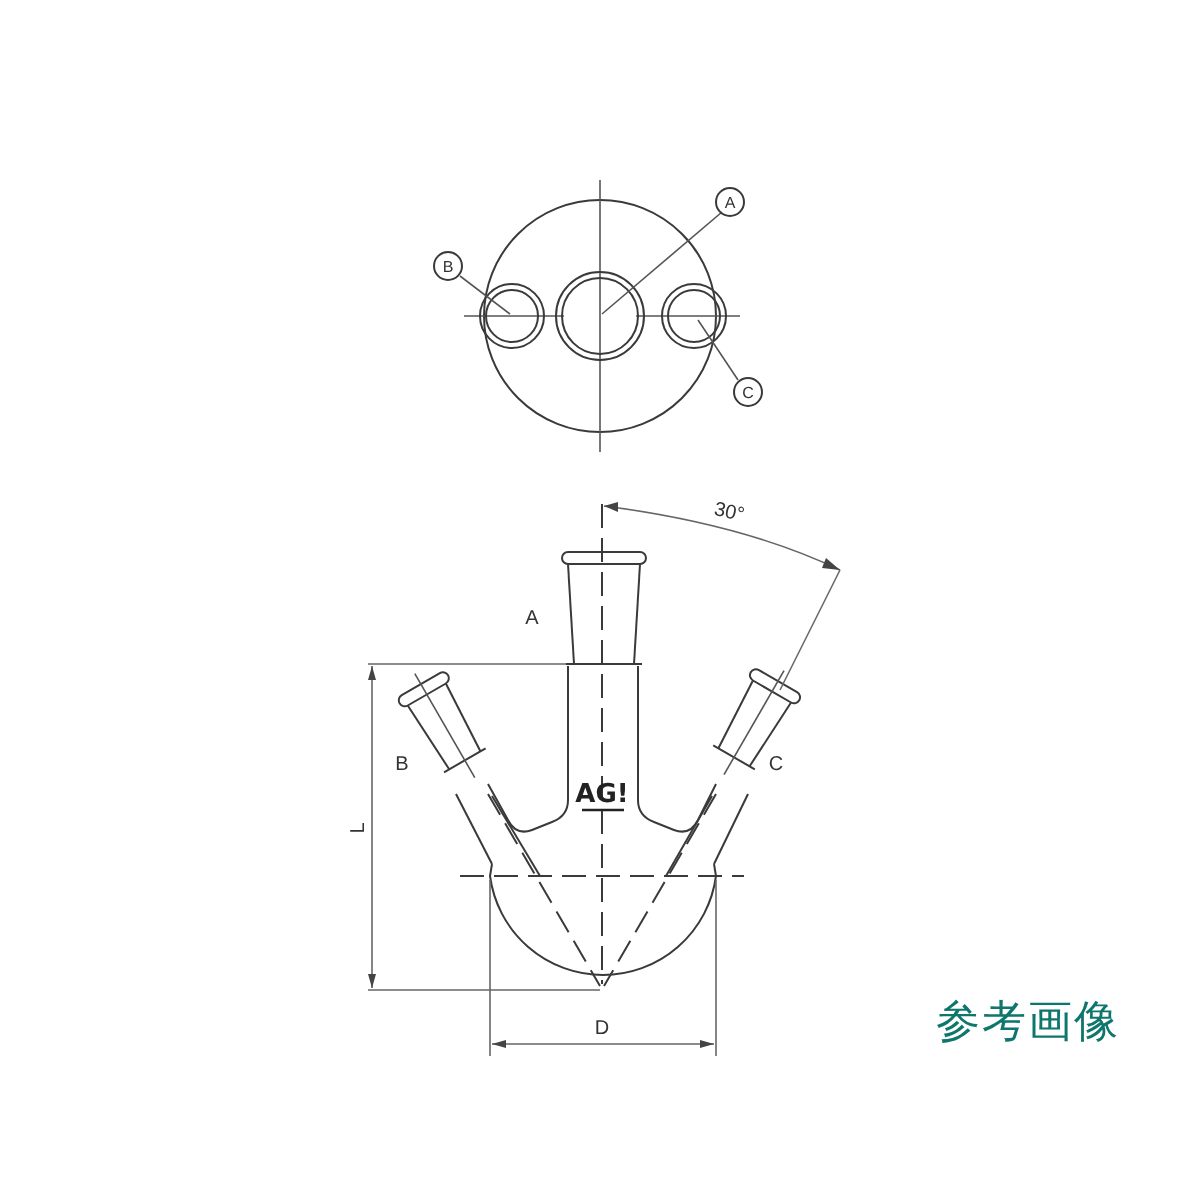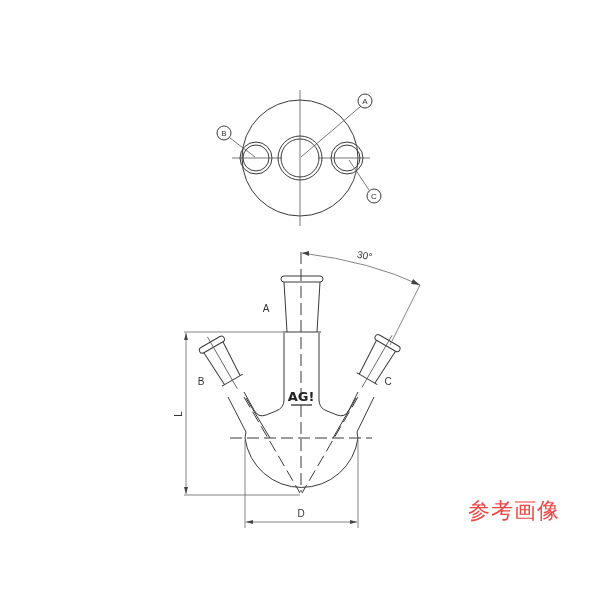--- a/index.html
+++ b/index.html
@@ -5,21 +5,21 @@
   html, body { margin: 0; padding: 0; background: #ffffff; }
   body { width: 600px; height: 600px; position: relative; overflow: hidden; font-family: "DejaVu Sans", sans-serif; }
   #drawing { position: absolute; left: 0; top: 0; width: 600px; height: 600px; }
   .ln { stroke: #3a3a3a; stroke-width: 1; fill: none; }
   .thin { stroke: #555; stroke-width: 0.8; fill: none; }
   .dash { stroke: #3a3a3a; stroke-width: 1; fill: none; stroke-dasharray: 12 5; }
   .dim { stroke: #666; stroke-width: 0.8; fill: none; }
   .lbl { font-family: "Liberation Sans", sans-serif; font-size: 10px; fill: #333; }
   .bub { font-family: "Liberation Sans", sans-serif; font-size: 8px; fill: #333; }
   .logo { font-family: "DejaVu Sans", sans-serif; font-size: 13px; font-weight: bold; fill: #222; }
-  .caption { position: absolute; left: 468px; top: 496px; font-family: "DejaVu Sans", sans-serif; font-size: 22px; color: #ef4444; letter-spacing: 1px; }
+  .caption { position: absolute; left: 468px; top: 496px; font-family: "DejaVu Sans", sans-serif; font-size: 22px; color: #0f766e; letter-spacing: 1px; }
 </style>
 </head>
 <body>
 
 <svg id="drawing" viewBox="0 0 600 600" xmlns="http://www.w3.org/2000/svg">
 
   <g>
     <circle class="ln" cx="300" cy="158" r="58"></circle>
 
     <line class="thin" x1="300" y1="90" x2="300" y2="226"></line>

